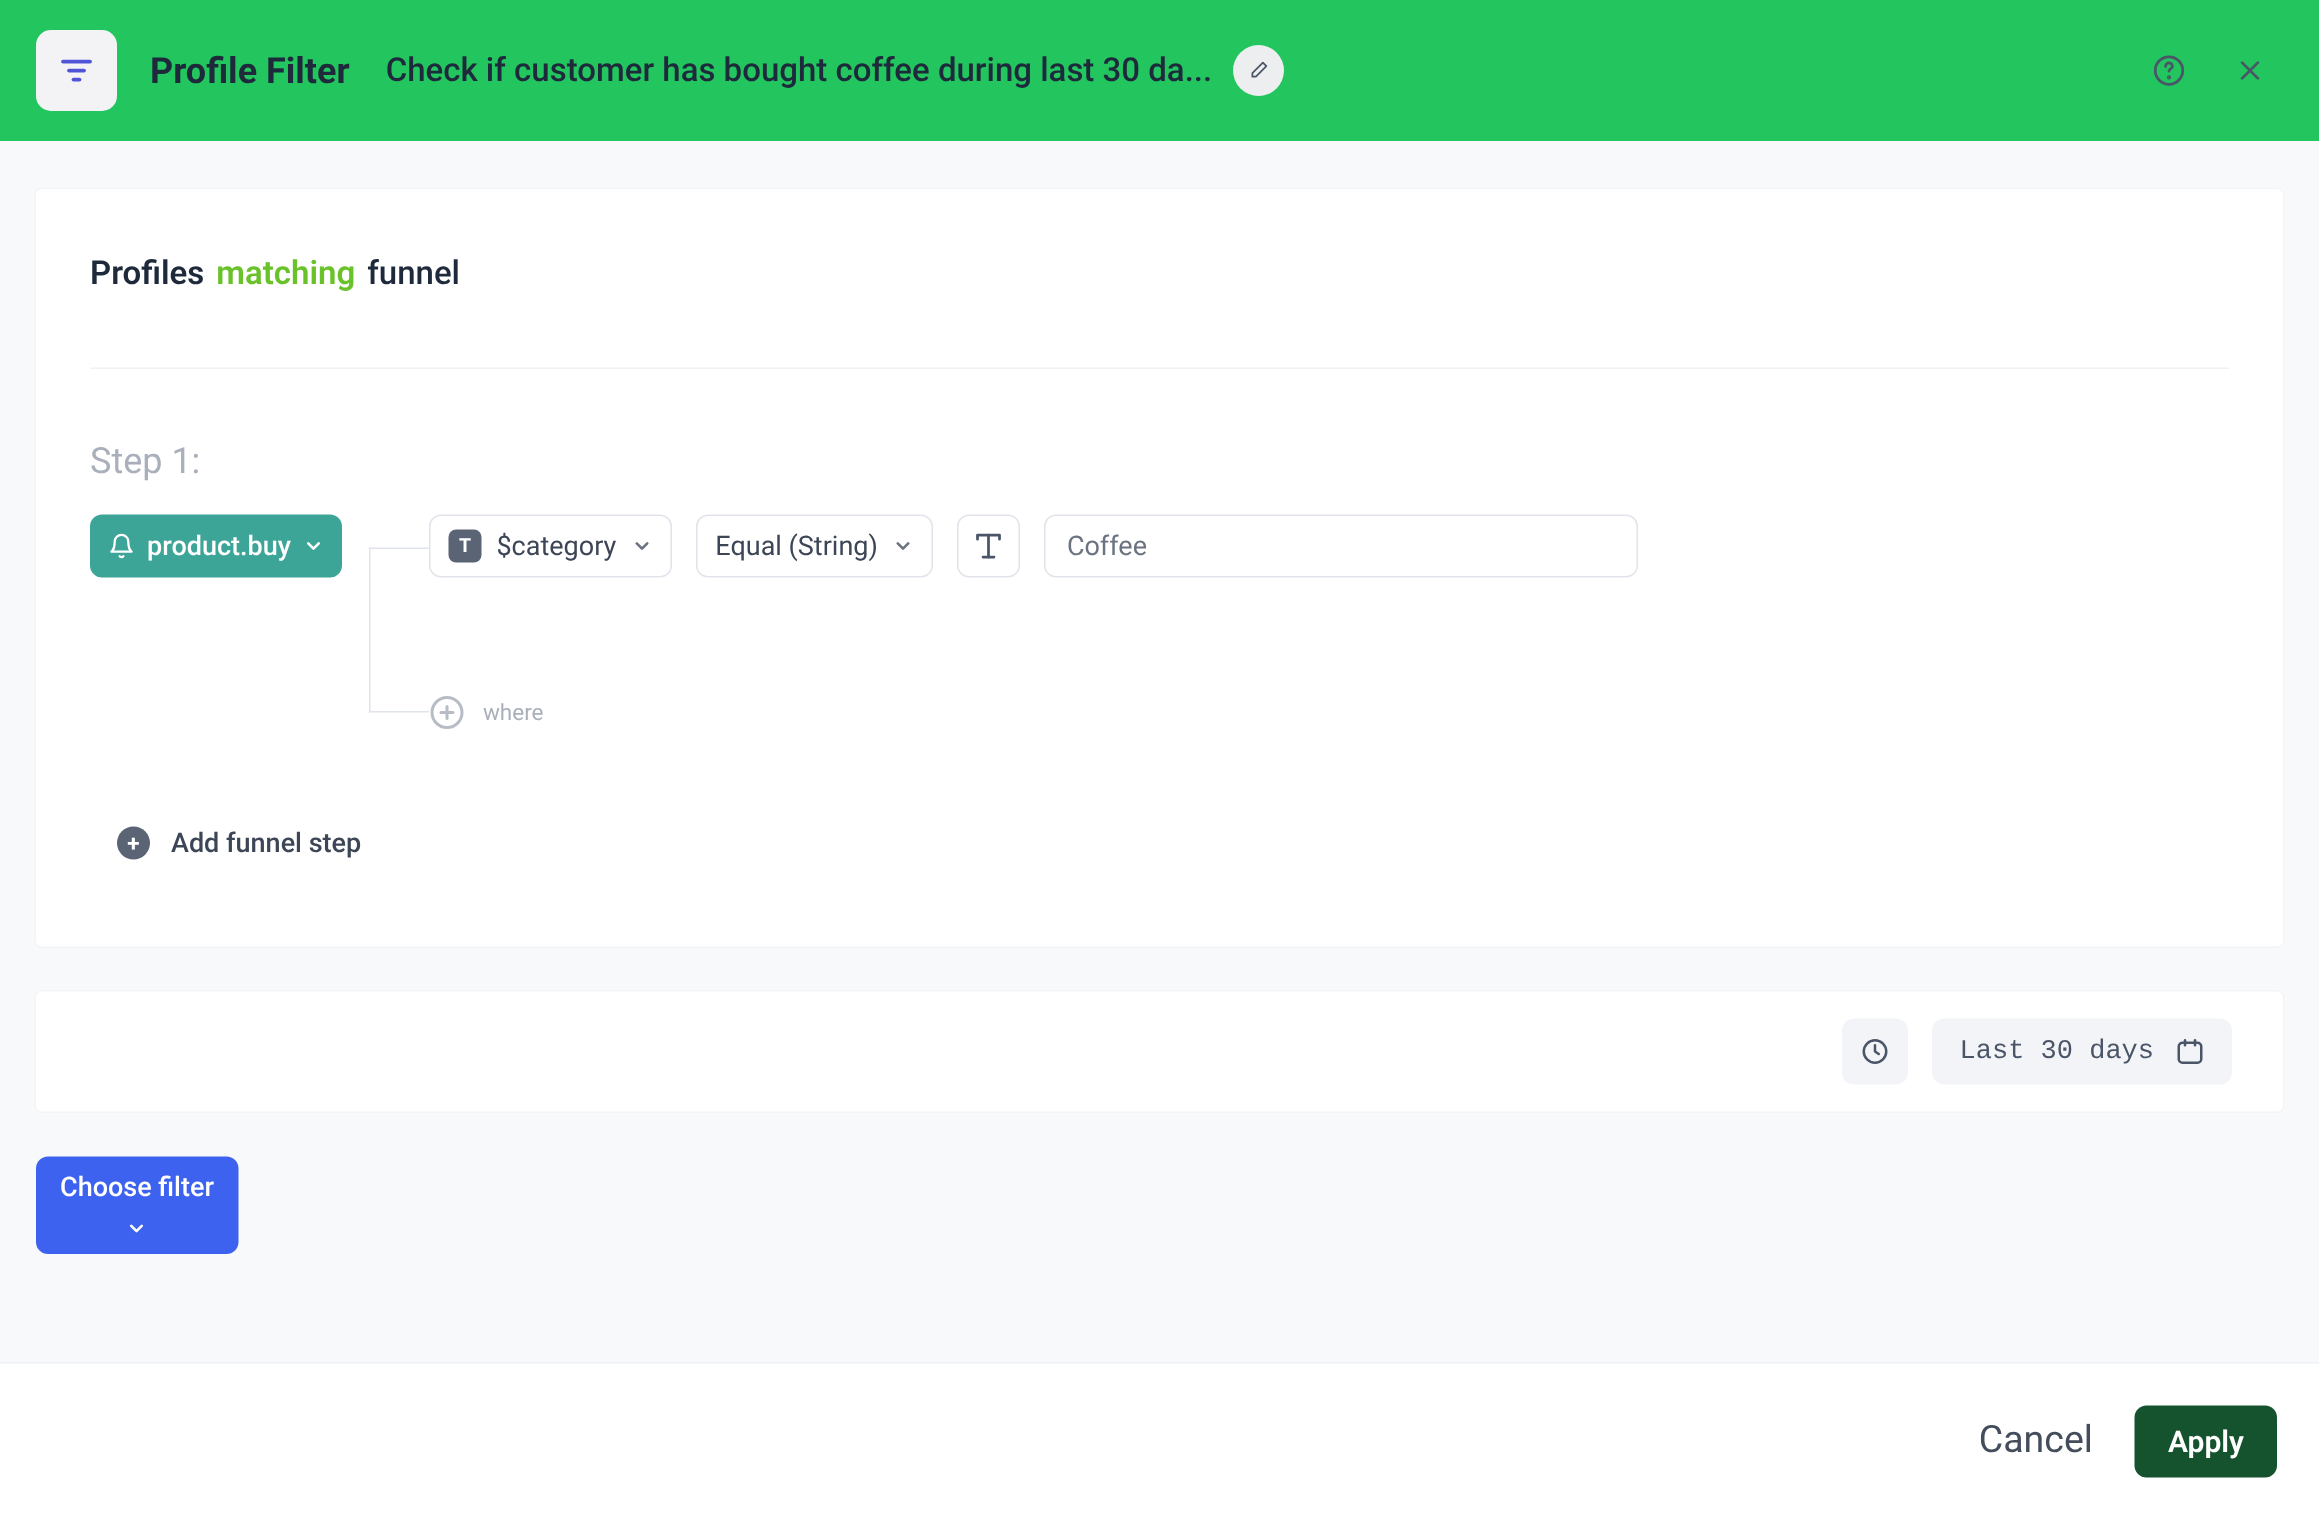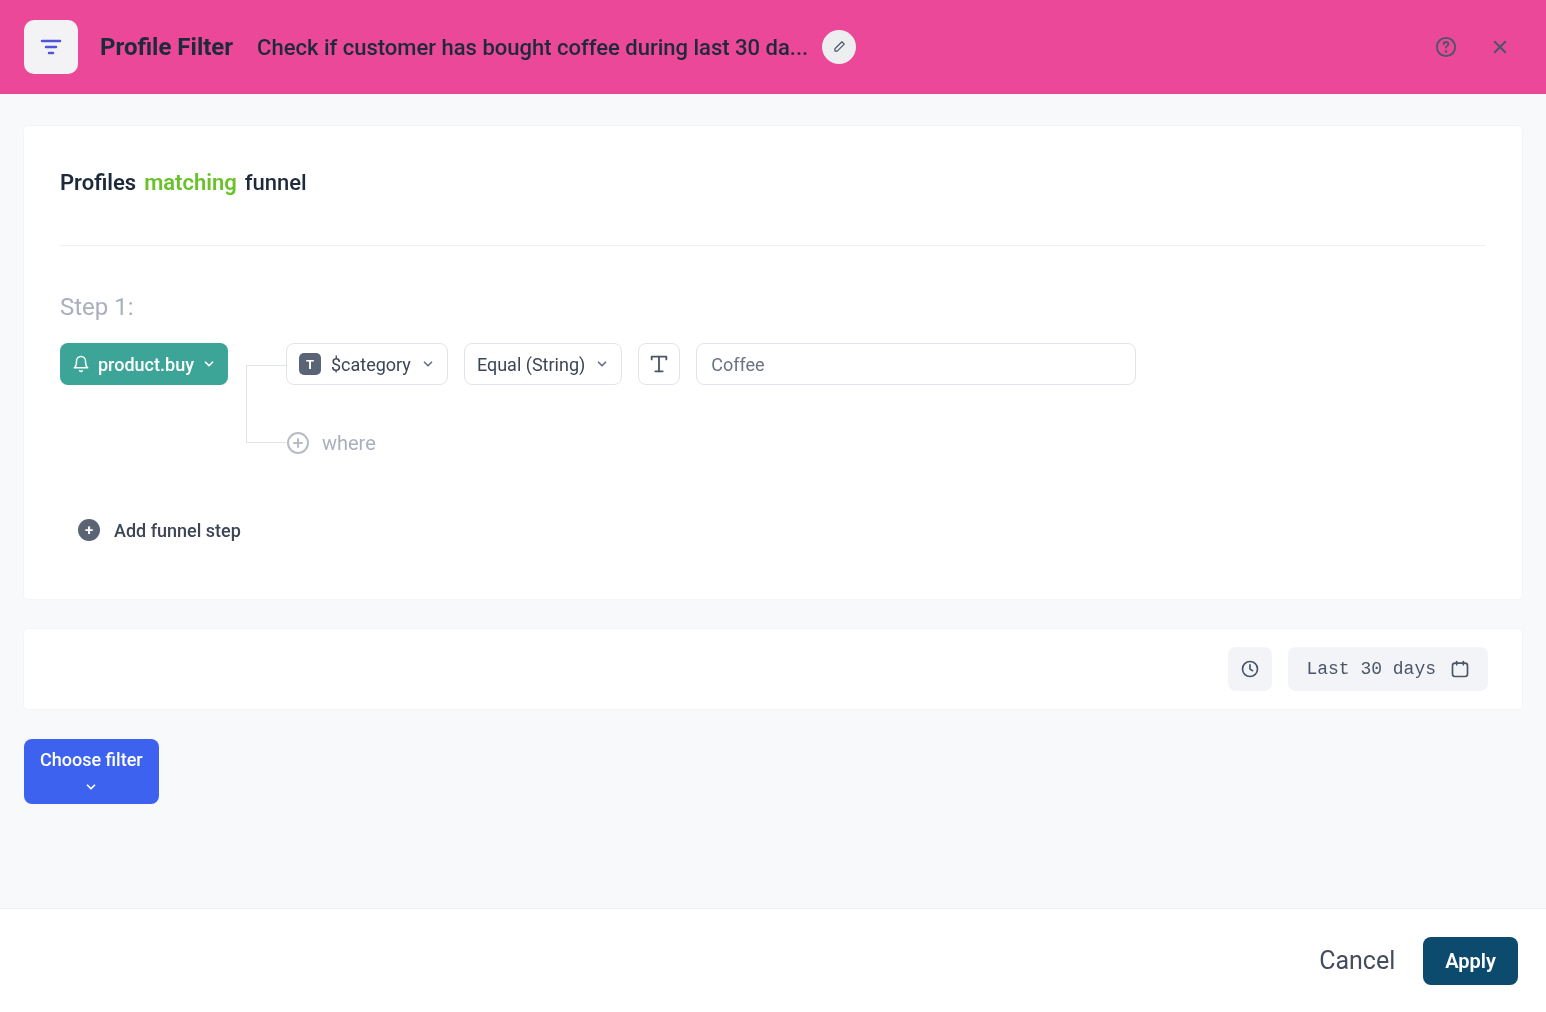--- a/index.html
+++ b/index.html
@@ -11,21 +11,21 @@
     height: 1012px;
     overflow: hidden;
     position: relative;
   }
 
   
   .header {
     display: flex;
     align-items: center;
     padding: 20px 28px 20px 24px;
-    background: #ec4899;
+    background: #22c55e;
     height: 94px;
   }
   .header-icon {
     width: 54px;
     height: 54px;
     background: #f3f3f6;
     border-radius: 10px;
     display: flex;
     align-items: center;
     justify-content: center;
@@ -196,21 +196,21 @@
   }
   .sel .chev { width: 14px; height: 14px; color: #6b7380; }
 
   .txt-input {
     border: 1px solid #e1e4ea;
     border-radius: 8px;
     height: 42px;
     padding: 8px 14px;
     font-size: 18px;
     color: #6b7380;
-    width: 440px;
+    width: 396px;
     font-family: inherit;
     outline: none;
   }
 
   .type-btn {
     width: 42px;
     height: 42px;
     border: 1px solid #e1e4ea;
     border-radius: 8px;
     display: flex;
@@ -219,23 +219,24 @@
     color: #4a5568;
     cursor: pointer;
   }
   .type-btn svg { width: 22px; height: 22px; }
 
   .add-where {
     display: inline-flex;
     align-items: center;
     gap: 12px;
     color: #a9b0bc;
-    font-size: 20px;
+    font-size: 15px;
     cursor: pointer;
     height: 28px;
+    margin-top: 32px;
   }
   .add-where svg { width: 24px; height: 24px; }
 
   .add-step {
     display: inline-flex;
     align-items: center;
     gap: 14px;
     margin-top: 62px;
     margin-left: 18px;
     color: #3c4656;
@@ -314,21 +315,21 @@
     justify-content: flex-end;
     padding: 0 28px;
     gap: 28px;
   }
   .btn-cancel {
     font-size: 25px;
     color: #444d5c;
     cursor: pointer;
   }
   .btn-apply {
-    background: #0c4a6e;
+    background: #14532d;
     color: #fff;
     border-radius: 8px;
     padding: 12px 22px;
     font-size: 20px;
     font-weight: 600;
     cursor: pointer;
   }
 </style>
 </head>
 <body>

